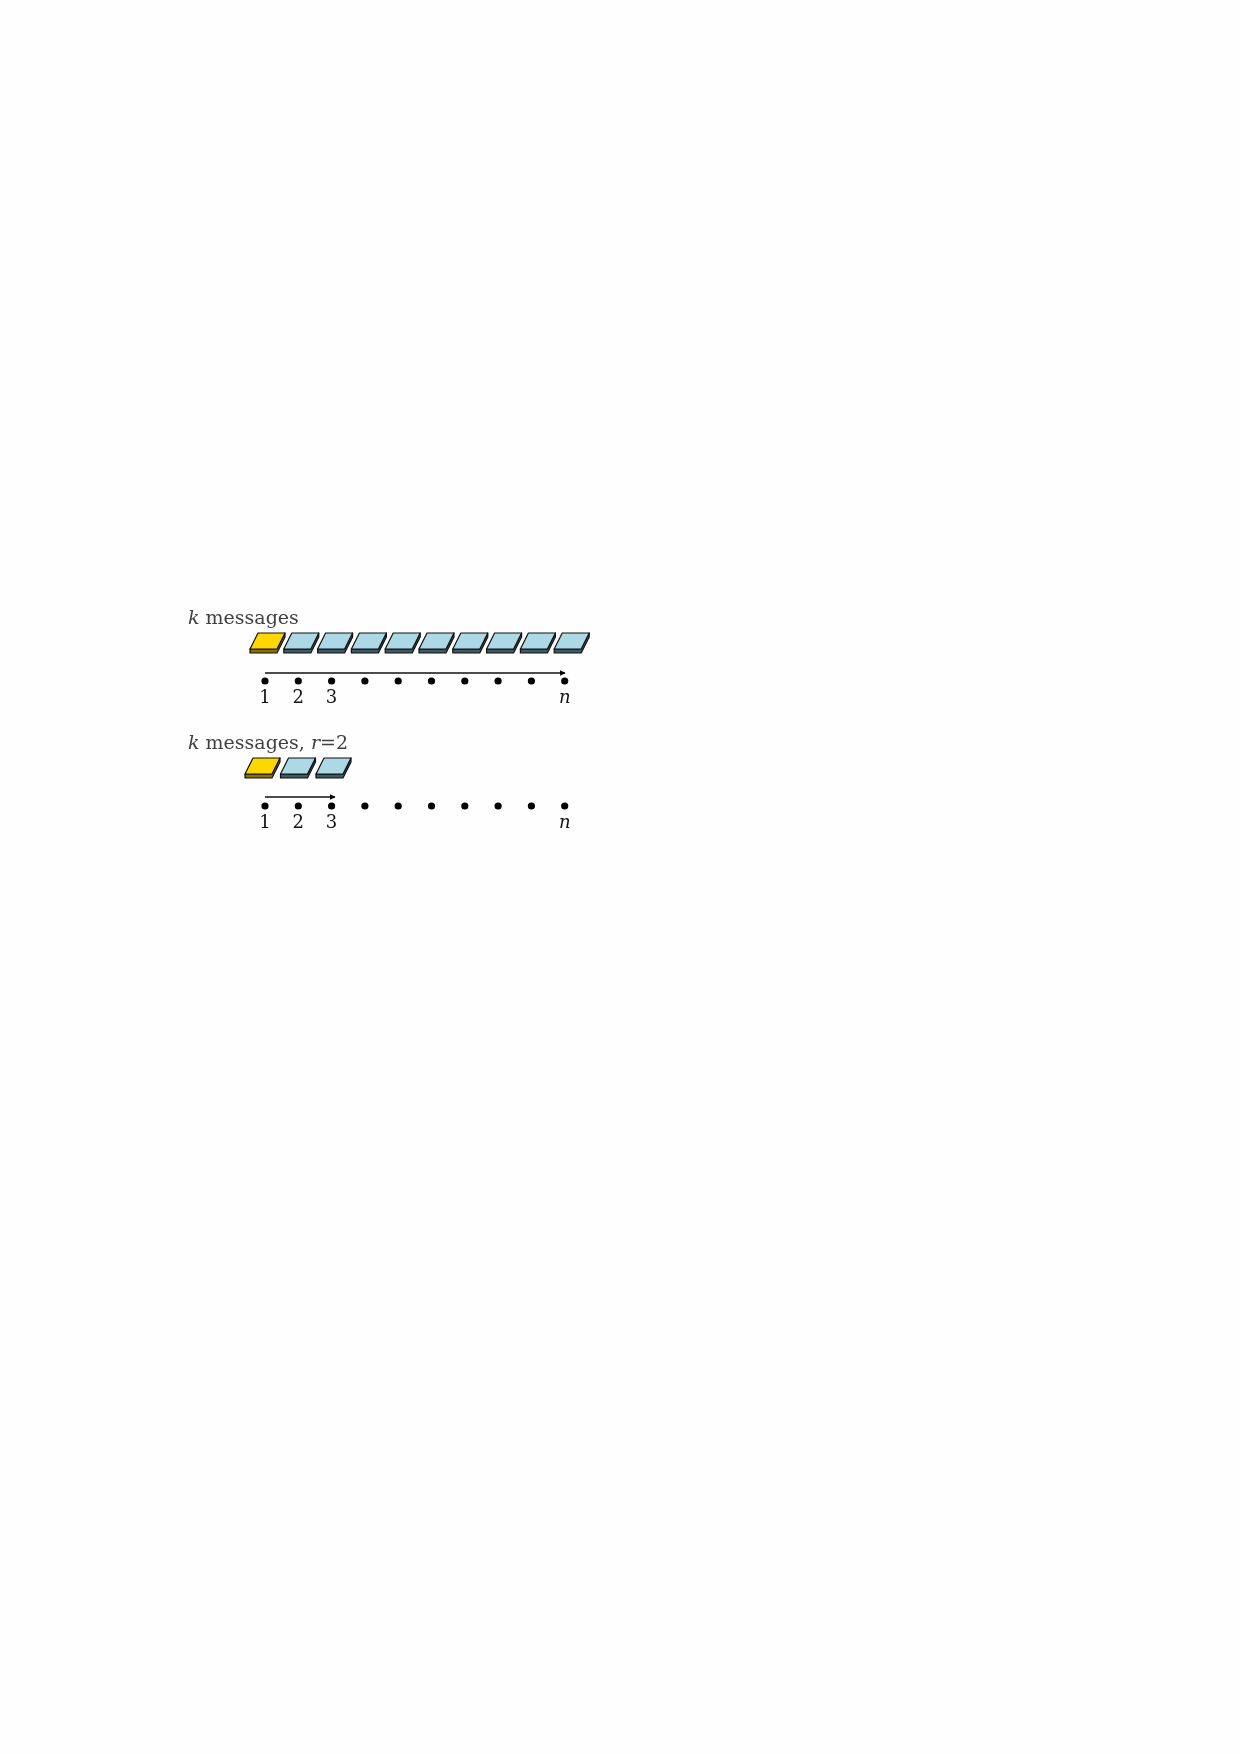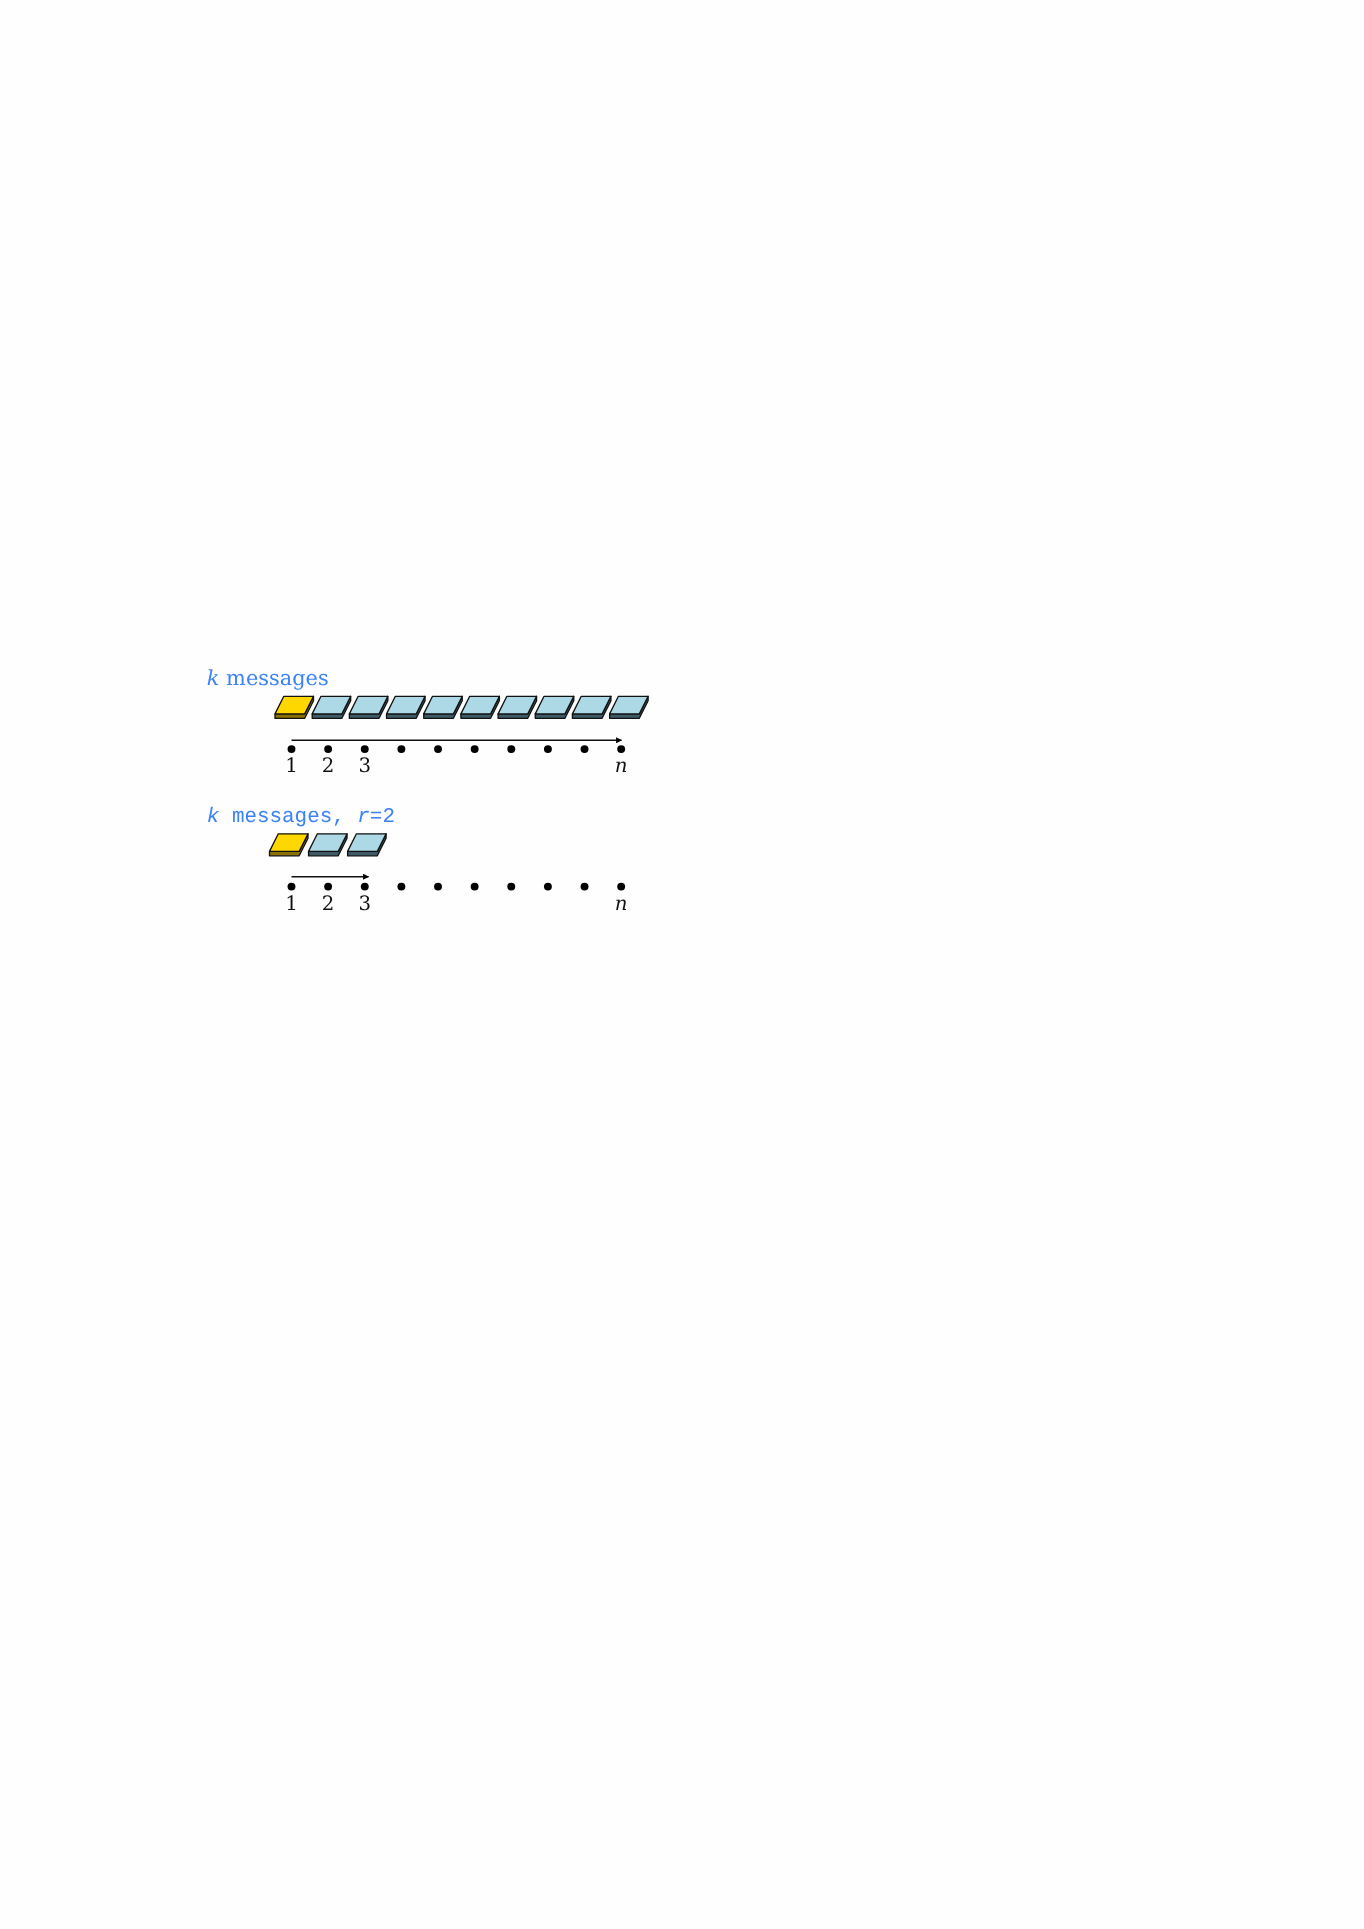--- a/index.html
+++ b/index.html
@@ -17,21 +17,21 @@
       position: absolute;
       left: 0;
       top: 0;
       width: 1240px;
       height: 1754px;
     }
     .title {
       position: absolute;
       font-family: "DejaVu Serif", "Liberation Serif", serif;
       font-size: 19px;
-      color: #3b82f6;
+      color: #404040;
       white-space: nowrap;
       line-height: 1;
     }
     .title .var {
       font-style: italic;
     }
     .label {
       position: absolute;
       font-family: "DejaVu Serif", "Liberation Serif", serif;
       font-size: 18px;
@@ -141,21 +141,21 @@
         </g>
       </g>
     </svg>
 
   
   <div class="title" id="title-0" style="left: 188px; top: 608px;">
     <span class="var">k</span><span> messages</span>
   </div>
 
   
-  <div class="title" id="title-1" style="left: 188px; top: 733px; font-family: Liberation Mono, monospace;">
+  <div class="title" id="title-1" style="left: 188px; top: 733px;">
     <span class="var">k</span><span> messages, </span><span class="var">r</span><span>=2</span>
   </div>
 
   <div id="labels-layer">
       <div class="label" style="left: 265px; top: 688px;">1</div>
       <div class="label" style="left: 298.3px; top: 688px;">2</div>
       <div class="label" style="left: 331.6px; top: 688px;">3</div>
       <div class="label italic" style="left: 564.7px; top: 688px;">n</div>
       <div class="label" style="left: 265px; top: 813px;">1</div>
       <div class="label" style="left: 298.3px; top: 813px;">2</div>

